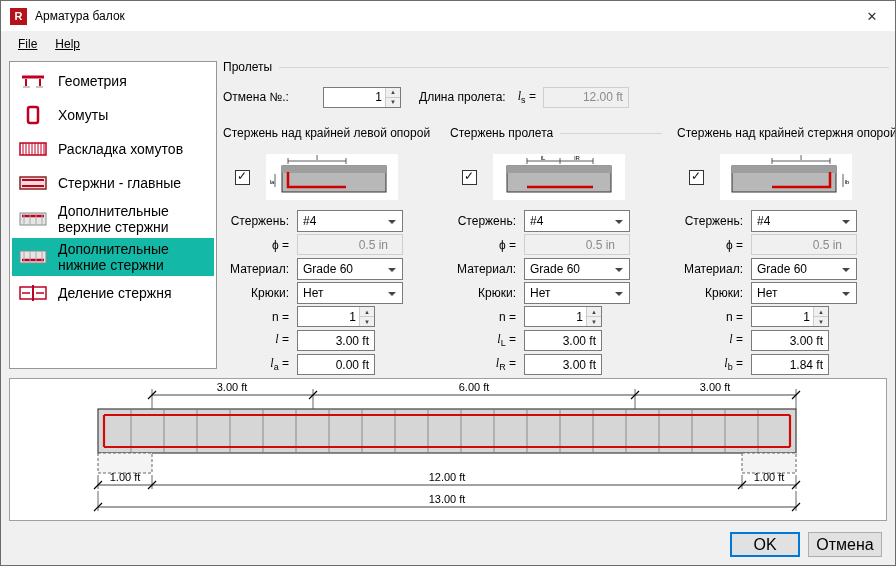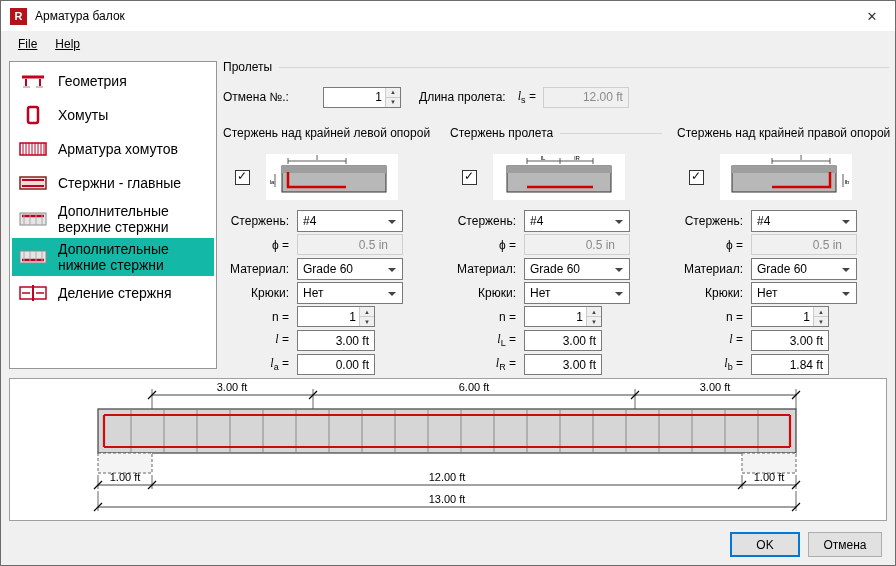--- a/index.html
+++ b/index.html
@@ -63,21 +63,21 @@
   .spin-buttons { width:15px; border-left:1px solid #ccc; display:flex; flex-direction:column; }
   .spin-up,.spin-down { flex:1; font-size:6px; display:flex; align-items:center; justify-content:center;
                         color:#444; background:#f0f0f0; cursor:pointer; }
   .spin-up { border-bottom:1px solid #ccc; }
   
   .drawing { position:absolute; left:8px; top:377px; width:878px; height:143px; background:#fff; border:1px solid #a0a0a0; }
   .drawing svg { display:block; }
   
   .footer { position:absolute; top:531px; right:13px; display:flex; gap:8px; }
   .btn { width:70px; height:25px; background:#e1e1e1; border:1px solid #adadad;
-         font-family:"Liberation Sans", sans-serif; font-size:12px; cursor:pointer; }
+         font-family:"Liberation Sans", sans-serif; font-size:16px; cursor:pointer; }
   .btn.cancel { width:74px; }
   .btn.focused { border:2px solid #0078d7; }
   svg text { font-family:"Liberation Sans", sans-serif; }
 </style>
 </head>
 <body>
 
 <div class="titlebar">
   <span class="app-icon">R</span>
   <span class="title-text">Арматура балок</span>
@@ -104,21 +104,21 @@
     <svg width="30" height="20" viewBox="0 0 30 20">
       <rect x="10" y="2" width="10" height="16" rx="2" fill="none" stroke="#c00021" stroke-width="2.5"></rect>
     </svg>
     <span class="side-label">Хомуты</span>
   </div>
   <div class="side-item">
     <svg width="30" height="20" viewBox="0 0 30 20">
       <rect x="2" y="4" width="26" height="12" fill="#fff" stroke="#c00021" stroke-width="1.5"></rect>
       <path d="M5 4v12 M8 4v12 M11 4v12 M14 4v12 M17 4v12 M20 4v12 M23 4v12 M26 4v12" stroke="#c00021" stroke-width="1"></path>
     </svg>
-    <span class="side-label">Арматура хомутов</span>
+    <span class="side-label">Раскладка хомутов</span>
   </div>
   <div class="side-item">
     <svg width="30" height="20" viewBox="0 0 30 20">
       <rect x="2" y="4" width="26" height="12" fill="#f3dada" stroke="#8a2020" stroke-width="1.5"></rect>
       <path d="M4 7h22 M4 13h22" stroke="#c00021" stroke-width="2"></path>
     </svg>
     <span class="side-label">Стержни - главные</span>
   </div>
   <div class="side-item">
     <svg width="30" height="20" viewBox="0 0 30 20">
@@ -310,21 +310,21 @@
         <span class="row-label">
           <span class="sym">l</span><sub>R</sub>
           <span>=</span>
         </span>
         <span class="field">3.00 ft</span>
       </div>
     </div>
 
     <div class="col">
       <div class="group-header">
-        <span class="group-title">Стержень над крайней правой опорой</span>
+        <span class="group-title">Стержень над крайней стержня опорой</span>
         <span class="group-rule"></span>
       </div>
       <div class="diagram-row">
         <span class="checkbox">
           <span class="check">✓</span>
         </span>
         <svg class="diagram" width="132" height="46" viewBox="0 0 132 46">
           <rect x="0" y="0" width="132" height="46" fill="#fff"></rect>
           <rect x="12" y="12" width="104" height="26" fill="#b8b8b8" stroke="#333" stroke-width="1"></rect>
           <rect x="12" y="12" width="104" height="7" fill="#9e9e9e"></rect>

